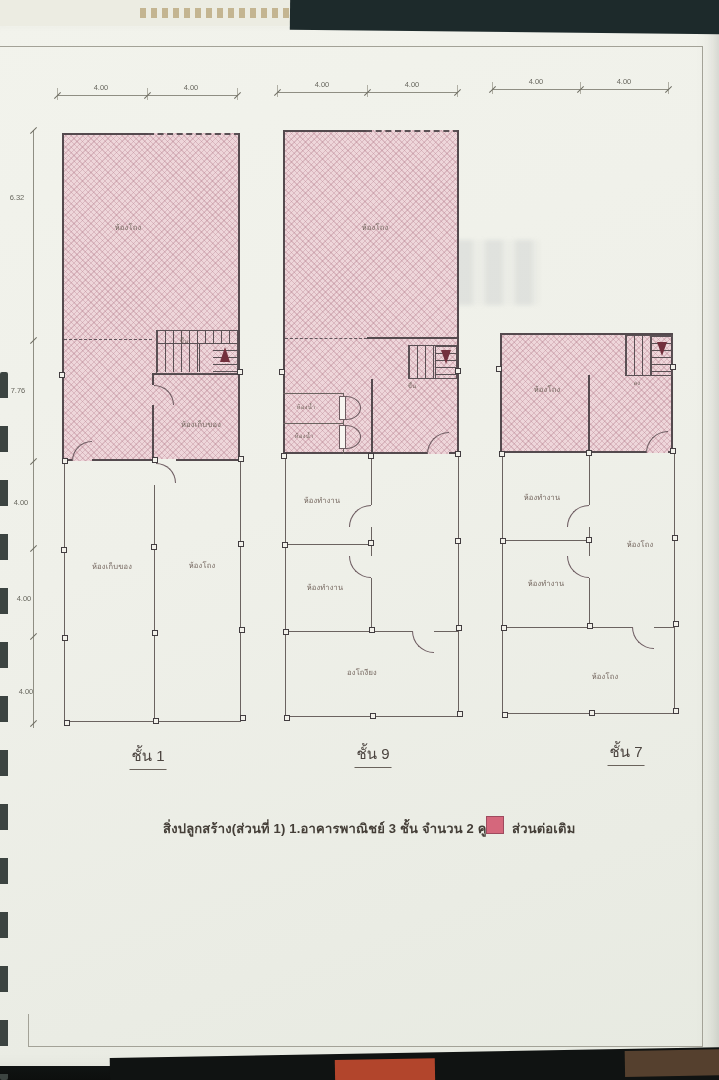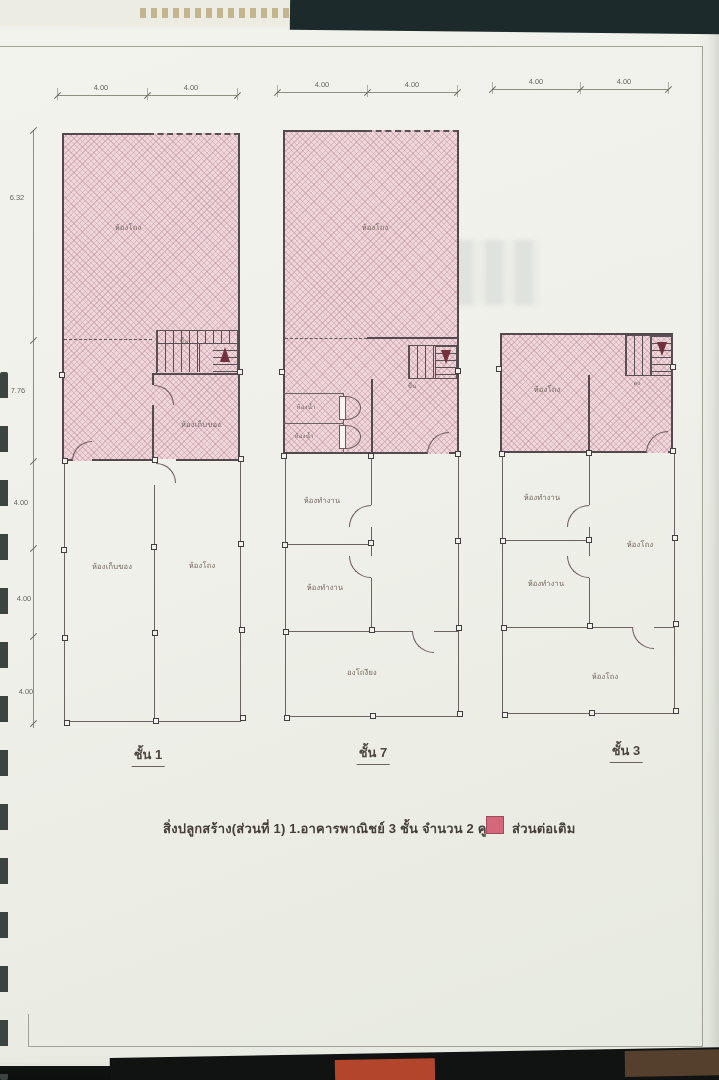--- a/index.html
+++ b/index.html
@@ -20,21 +20,21 @@
         background-image:repeating-linear-gradient(45deg,rgba(174,116,132,.30) 0 1px,transparent 1px 4px),
                          repeating-linear-gradient(135deg,rgba(174,116,132,.30) 0 1px,transparent 1px 4px)}
   .col{position:absolute;width:6px;height:6px;border:1px solid #423d40;background:#f2f1ea;box-sizing:border-box}
   .door{position:absolute;box-sizing:border-box;border:0 solid #6d5b60}
   .lbl{position:absolute;transform:translate(-50%,-50%);font-size:7.5px;color:#73655d;white-space:nowrap;letter-spacing:.2px}
   .lbl-s{font-size:6px}
   .dim{position:absolute;transform:translate(-50%,-50%);font-size:7.5px;color:#68675e;white-space:nowrap}
   .dline{position:absolute;background:#8f8e83}
   .tick{position:absolute;width:9px;height:1px;background:#6f6e63;transform:rotate(-45deg)}
   .ext{position:absolute;width:1px;background:#b0afa4}
-  .floor{position:absolute;transform:translateX(-50%);font-size:13px;font-weight:bold;color:#4c4540;
+  .floor{position:absolute;transform:translateX(-50%);font-size:15px;font-weight:normal;color:#4c4540;
          border-bottom:1px solid #6a635c;padding:0 2px 1px;white-space:nowrap}
   .stair{position:absolute;border:1.5px solid #5a5054;box-sizing:border-box}
   .tv{position:absolute;background-image:repeating-linear-gradient(90deg,#5a5054 0 1px,transparent 1px 8px)}
   .th{position:absolute;background-image:repeating-linear-gradient(180deg,#5a5054 0 1px,transparent 1px 7px)}
   .tri-up{position:absolute;width:0;height:0;border-left:5px solid transparent;border-right:5px solid transparent;border-bottom:15px solid #73303d}
   .tri-dn{position:absolute;width:0;height:0;border-left:5px solid transparent;border-right:5px solid transparent;border-top:14px solid #73303d}
   .gapW{position:absolute;background:#f0f1ea}
   .leaf{position:absolute;width:7px;height:24px;background:#f7f5f0;border:1px solid #6d5b60;box-sizing:border-box}
   .arcR{position:absolute;width:15px;height:24px;border:1px solid #6d5b60;border-left:none;
         border-radius:0 100% 100% 0 / 0 50% 50% 0;box-sizing:border-box}
@@ -204,21 +204,21 @@
   <i class="col" style="left:284px;top:715px"></i>
   <i class="col" style="left:370px;top:713px"></i>
   <i class="col" style="left:457px;top:711px"></i>
 
   <div class="lbl" style="left:375px;top:227px">ห้องโถง</div>
   <div class="lbl lbl-s" style="left:306px;top:407px">ห้องน้ำ</div>
   <div class="lbl lbl-s" style="left:304px;top:436px">ห้องน้ำ</div>
   <div class="lbl" style="left:322px;top:500px">ห้องทำงาน</div>
   <div class="lbl" style="left:325px;top:587px">ห้องทำงาน</div>
   <div class="lbl" style="left:362px;top:672px">องโถงียง</div>
-  <div class="floor" style="left:373px;top:742px">ชั้น 7</div>
+  <div class="floor" style="left:373px;top:742px">ชั้น 9</div>
 
   <div class="dline" style="left:492px;top:89px;width:176px;height:1px"></div>
   <div class="ext" style="left:492px;top:82px;height:12px"></div>
   <div class="ext" style="left:580px;top:82px;height:12px"></div>
   <div class="ext" style="left:668px;top:82px;height:12px"></div>
   <div class="tick" style="left:488px;top:89px"></div>
   <div class="tick" style="left:576px;top:89px"></div>
   <div class="tick" style="left:664px;top:89px"></div>
   <div class="dim" style="left:536px;top:81px">4.00</div>
   <div class="dim" style="left:624px;top:81px">4.00</div>
@@ -265,19 +265,19 @@
   <i class="col" style="left:673px;top:621px"></i>
   <i class="col" style="left:502px;top:712px"></i>
   <i class="col" style="left:589px;top:710px"></i>
   <i class="col" style="left:673px;top:708px"></i>
 
   <div class="lbl" style="left:547px;top:389px">ห้องโถง</div>
   <div class="lbl" style="left:542px;top:497px">ห้องทำงาน</div>
   <div class="lbl" style="left:640px;top:544px">ห้องโถง</div>
   <div class="lbl" style="left:546px;top:583px">ห้องทำงาน</div>
   <div class="lbl" style="left:605px;top:676px">ห้องโถง</div>
-  <div class="floor" style="left:626px;top:740px">ชั้น 3</div>
+  <div class="floor" style="left:626px;top:740px">ชั้น 7</div>
 
   <div class="caption" style="left:163px;top:818px">สิ่งปลูกสร้าง(ส่วนที่ 1) 1.อาคารพาณิชย์ 3 ชั้น จำนวน 2 คูหา</div>
   <div class="abs" style="left: 486px; top: 816px; width: 18px; height: 18px; border: 1px solid rgb(158, 74, 94); box-sizing: border-box; background: rgb(213, 103, 124);"></div>
   <div class="caption" style="left:512px;top:818px">ส่วนต่อเติม</div>
 
 </div>
 
 </body></html>

